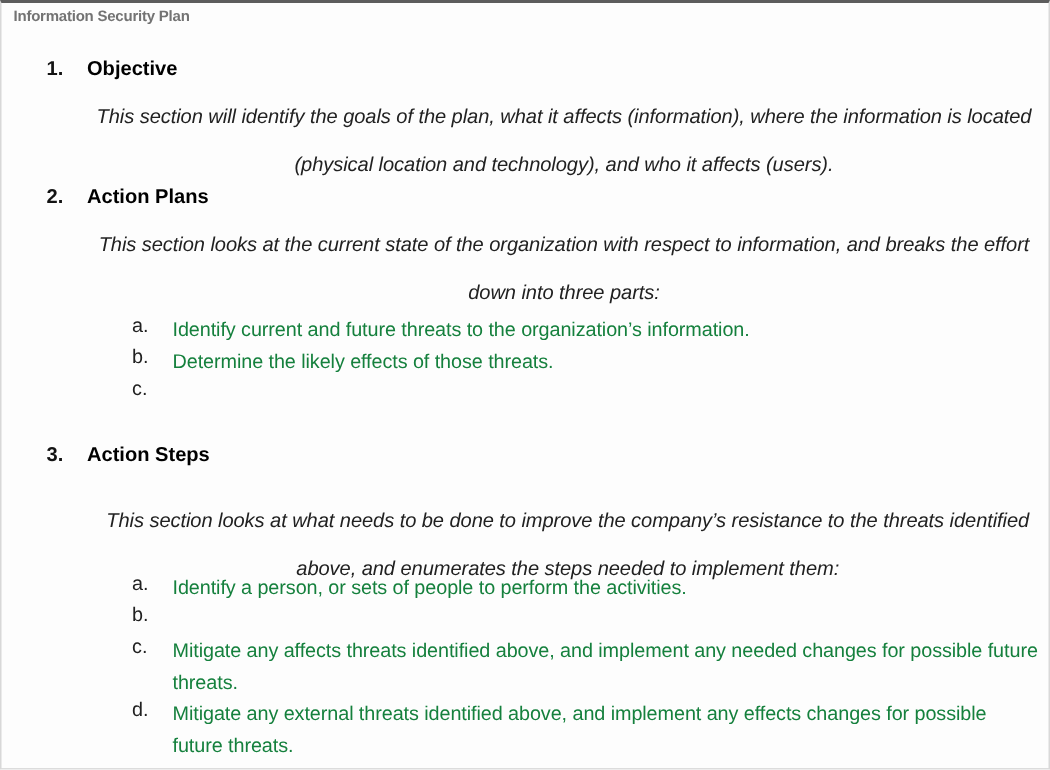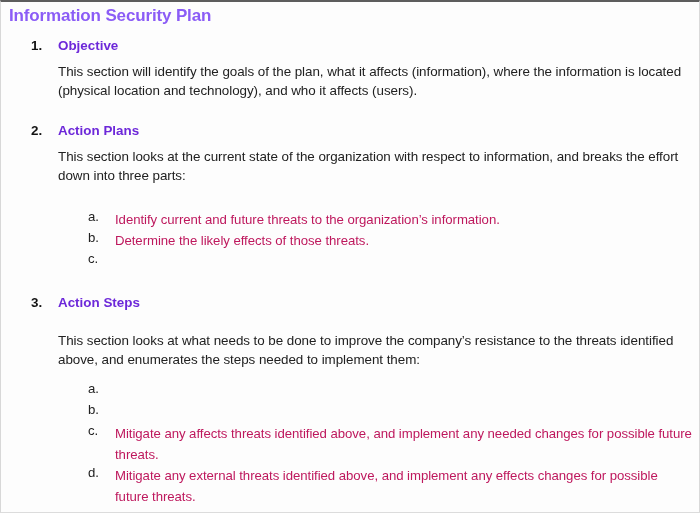--- a/index.html
+++ b/index.html
@@ -30,24 +30,24 @@
     position: absolute;
     left: 0;
     top: 0;
     width: 698px;
     padding: 0;
   }
   .doc-title {
     position: absolute;
     left: 8px;
     top: 4px;
-    font-size: 17px;
+    font-size: 10px;
     font-weight: bold;
     letter-spacing: -0.15px;
-    color: #8b5cf6;
+    color: #737373;
     white-space: nowrap;
   }
   .section {
     position: absolute;
     left: 0;
     width: 698px;
   }
   .sec-num {
     position: absolute;
     left: 30px;
@@ -57,33 +57,34 @@
     font-weight: bold;
     color: #131313;
     text-align: left;
   }
   .sec-head {
     position: absolute;
     left: 57px;
     top: 0;
     font-size: 13.4px;
     font-weight: bold;
-    color: #6d28d9;
+    color: #000000;
     white-space: nowrap;
   }
   .sec-body {
     position: absolute;
     left: 57px;
     width: 636px;
     font-size: 13.4px;
     font-weight: normal;
-    line-height: 19px;
+    line-height: 32px;
     color: #212121;
-    text-align: left;
+    text-align: center;
     letter-spacing: -0.05px;
+    font-style: italic;
   }
   .sublist {
     position: absolute;
     left: 0;
     width: 698px;
   }
   .subitem {
     position: relative;
     min-height: 21px;
   }
@@ -95,21 +96,21 @@
     font-size: 13.2px;
     color: #212121;
   }
   .sub-text {
     position: absolute;
     left: 114px;
     width: 578px;
     top: 0;
     font-size: 13.2px;
     line-height: 21.2px;
-    color: #be185d;
+    color: #15803d;
     letter-spacing: -0.05px;
   }
 </style>
 </head>
 <body>
 
 <div id="page">
   <div id="doc">
 
     <div class="doc-title">Information Security Plan</div>
@@ -141,20 +142,21 @@
     </div>
 
     <div class="section" id="section-3" style="top:293px;">
       <div class="sec-num">3.</div>
       <div class="sec-head">Action Steps</div>
       <div class="sec-body" style="top:36px; width:641px;">This section looks at what needs to be done to improve the company’s resistance to the threats identified above, and enumerates the steps needed to implement them:</div>
 
       <div class="sublist" style="top:86px;">
         <div class="subitem" style="height:21px;">
           <div class="sub-mark">a.</div>
+          <div class="sub-text">Identify a person, or sets of people to perform the activities.</div>
         </div>
         <div class="subitem" style="height:21px;">
           <div class="sub-mark">b.</div>
         </div>
         <div class="subitem" style="height:42px;">
           <div class="sub-mark">c.</div>
           <div class="sub-text">Mitigate any affects threats identified above, and implement any needed changes for possible future threats.</div>
         </div>
         <div class="subitem" style="height:42px;">
           <div class="sub-mark">d.</div>

